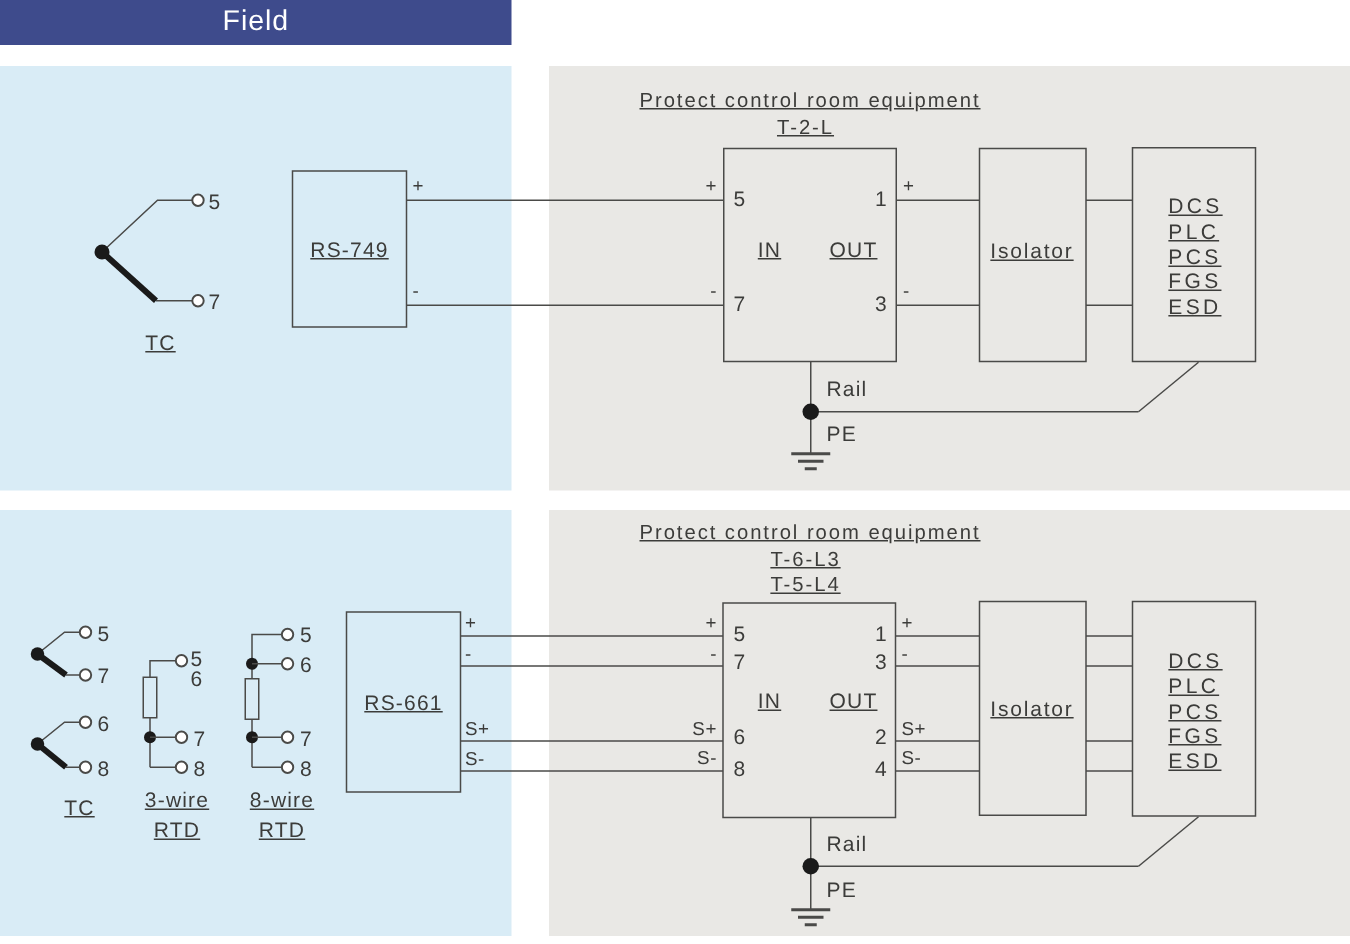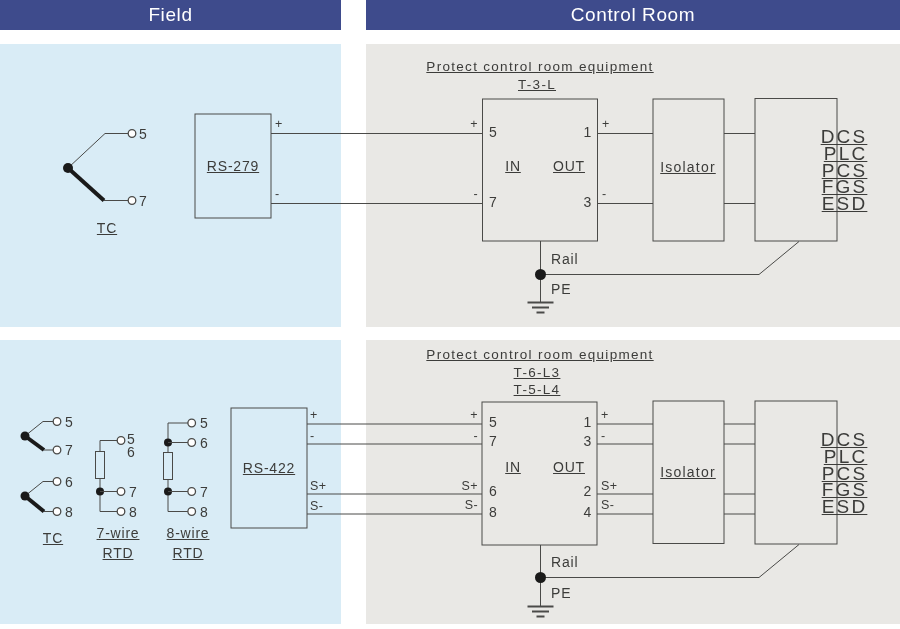--- a/index.html
+++ b/index.html
@@ -11,32 +11,29 @@
   .panel{position:absolute;}
   .panel.field{background:#d9ecf6;}
   .panel.ctrl{background:#e9e8e5;}
   svg.overlay{position:absolute;left:0;top:0;pointer-events:none;}
   .lbl{position:absolute;font-size:14px;letter-spacing:0.8px;white-space:nowrap;line-height:14px;}
   .c{transform:translate(-50%,-50%);text-decoration:underline;}
   .l{transform:translate(0,-50%);}
   .r{transform:translate(-100%,-50%);}
   .sm{font-size:12.5px;letter-spacing:0.4px;}
   .title{font-size:13.5px;letter-spacing:1.3px;}
-  .sys{line-height:16.8px;letter-spacing:2.2px;font-size:19px;text-align:right;margin-left:47px;}
+  .sys{line-height:16.8px;letter-spacing:2.2px;font-size:14px;text-align:left;}
 </style>
 </head>
 <body>
 
 <div class="stage">
 
   <div class="hdr" style="left:0;width:341px;">
     <span>Field</span>
-  </div>
-  <div class="hdr" style="left:366px;width:534px;">
-    <span>Control Room</span>
   </div>
 
   <div class="panel field" style="left:0;top:44px;width:341px;height:283px;"></div>
   <div class="panel ctrl" style="left:366px;top:44px;width:534px;height:283px;"></div>
   <div class="panel field" style="left:0;top:340px;width:341px;height:284px;"></div>
   <div class="panel ctrl" style="left:366px;top:340px;width:534px;height:284px;"></div>
 
   <svg class="overlay" width="900" height="629" viewBox="0 0 900 629" fill="none" stroke="#4a4a48" stroke-width="1">
 
     <g>
@@ -143,26 +140,26 @@
         <line x1="527.5" y1="606.5" x2="553.5" y2="606.5"></line>
         <line x1="532" y1="611.5" x2="549" y2="611.5"></line>
         <line x1="536.5" y1="616.5" x2="544.5" y2="616.5"></line>
       </g>
     </g>
   </svg>
 
   <div class="lbl l" style="left:139px;top:133.5px;">5</div>
   <div class="lbl l" style="left:139px;top:200.5px;">7</div>
   <div class="lbl c" style="left:107px;top:228px;">TC</div>
-  <div class="lbl c" style="left:233px;top:166px;">RS-279</div>
+  <div class="lbl c" style="left:233px;top:166px;">RS-749</div>
   <div class="lbl l sm" style="left:275px;top:124px;">+</div>
   <div class="lbl l sm" style="left:275px;top:194px;">-</div>
 
   <div class="lbl c title" style="left:540px;top:67px;">Protect control room equipment</div>
-  <div class="lbl c title" style="left:537px;top:85px;">T-3-L</div>
+  <div class="lbl c title" style="left:537px;top:85px;">T-2-L</div>
 
   <div class="lbl l" style="left:489px;top:132px;">5</div>
   <div class="lbl l" style="left:489px;top:202px;">7</div>
   <div class="lbl r" style="left:592px;top:132px;">1</div>
   <div class="lbl r" style="left:592px;top:202px;">3</div>
   <div class="lbl c" style="left:513px;top:166px;">IN</div>
   <div class="lbl c" style="left:569px;top:166px;">OUT</div>
   <div class="lbl r sm" style="left:478px;top:124px;">+</div>
   <div class="lbl r sm" style="left:478px;top:194px;">-</div>
   <div class="lbl l sm" style="left:602px;top:124px;">+</div>
@@ -184,31 +181,31 @@
   <div class="lbl l" style="left:65px;top:421.5px;">5</div>
   <div class="lbl l" style="left:65px;top:450px;">7</div>
   <div class="lbl l" style="left:65px;top:481.5px;">6</div>
   <div class="lbl l" style="left:65px;top:511.5px;">8</div>
   <div class="lbl c" style="left:53px;top:537.5px;">TC</div>
 
   <div class="lbl l" style="left:127px;top:438.5px;">5</div>
   <div class="lbl l" style="left:127px;top:452px;">6</div>
   <div class="lbl l" style="left:129px;top:491.5px;">7</div>
   <div class="lbl l" style="left:129px;top:511.5px;">8</div>
-  <div class="lbl c" style="left:118px;top:533px;">7-wire</div>
+  <div class="lbl c" style="left:118px;top:533px;">3-wire</div>
   <div class="lbl c" style="left:118px;top:552.5px;">RTD</div>
 
   <div class="lbl l" style="left:200px;top:423px;">5</div>
   <div class="lbl l" style="left:200px;top:442.5px;">6</div>
   <div class="lbl l" style="left:200px;top:491.5px;">7</div>
   <div class="lbl l" style="left:200px;top:511.5px;">8</div>
   <div class="lbl c" style="left:188px;top:533px;">8-wire</div>
   <div class="lbl c" style="left:188px;top:552.5px;">RTD</div>
 
-  <div class="lbl c" style="left:269px;top:468px;">RS-422</div>
+  <div class="lbl c" style="left:269px;top:468px;">RS-661</div>
   <div class="lbl l sm" style="left:310px;top:415px;">+</div>
   <div class="lbl l sm" style="left:310px;top:436px;">-</div>
   <div class="lbl l sm" style="left:310px;top:485.5px;">S+</div>
   <div class="lbl l sm" style="left:310px;top:505.5px;">S-</div>
 
   <div class="lbl c title" style="left:540px;top:355px;">Protect control room equipment</div>
   <div class="lbl c title" style="left:537px;top:373px;">T-6-L3</div>
   <div class="lbl c title" style="left:537px;top:390px;text-align:right;">T-5-L4</div>
 
   <div class="lbl l" style="left:489px;top:421.5px;">5</div>

